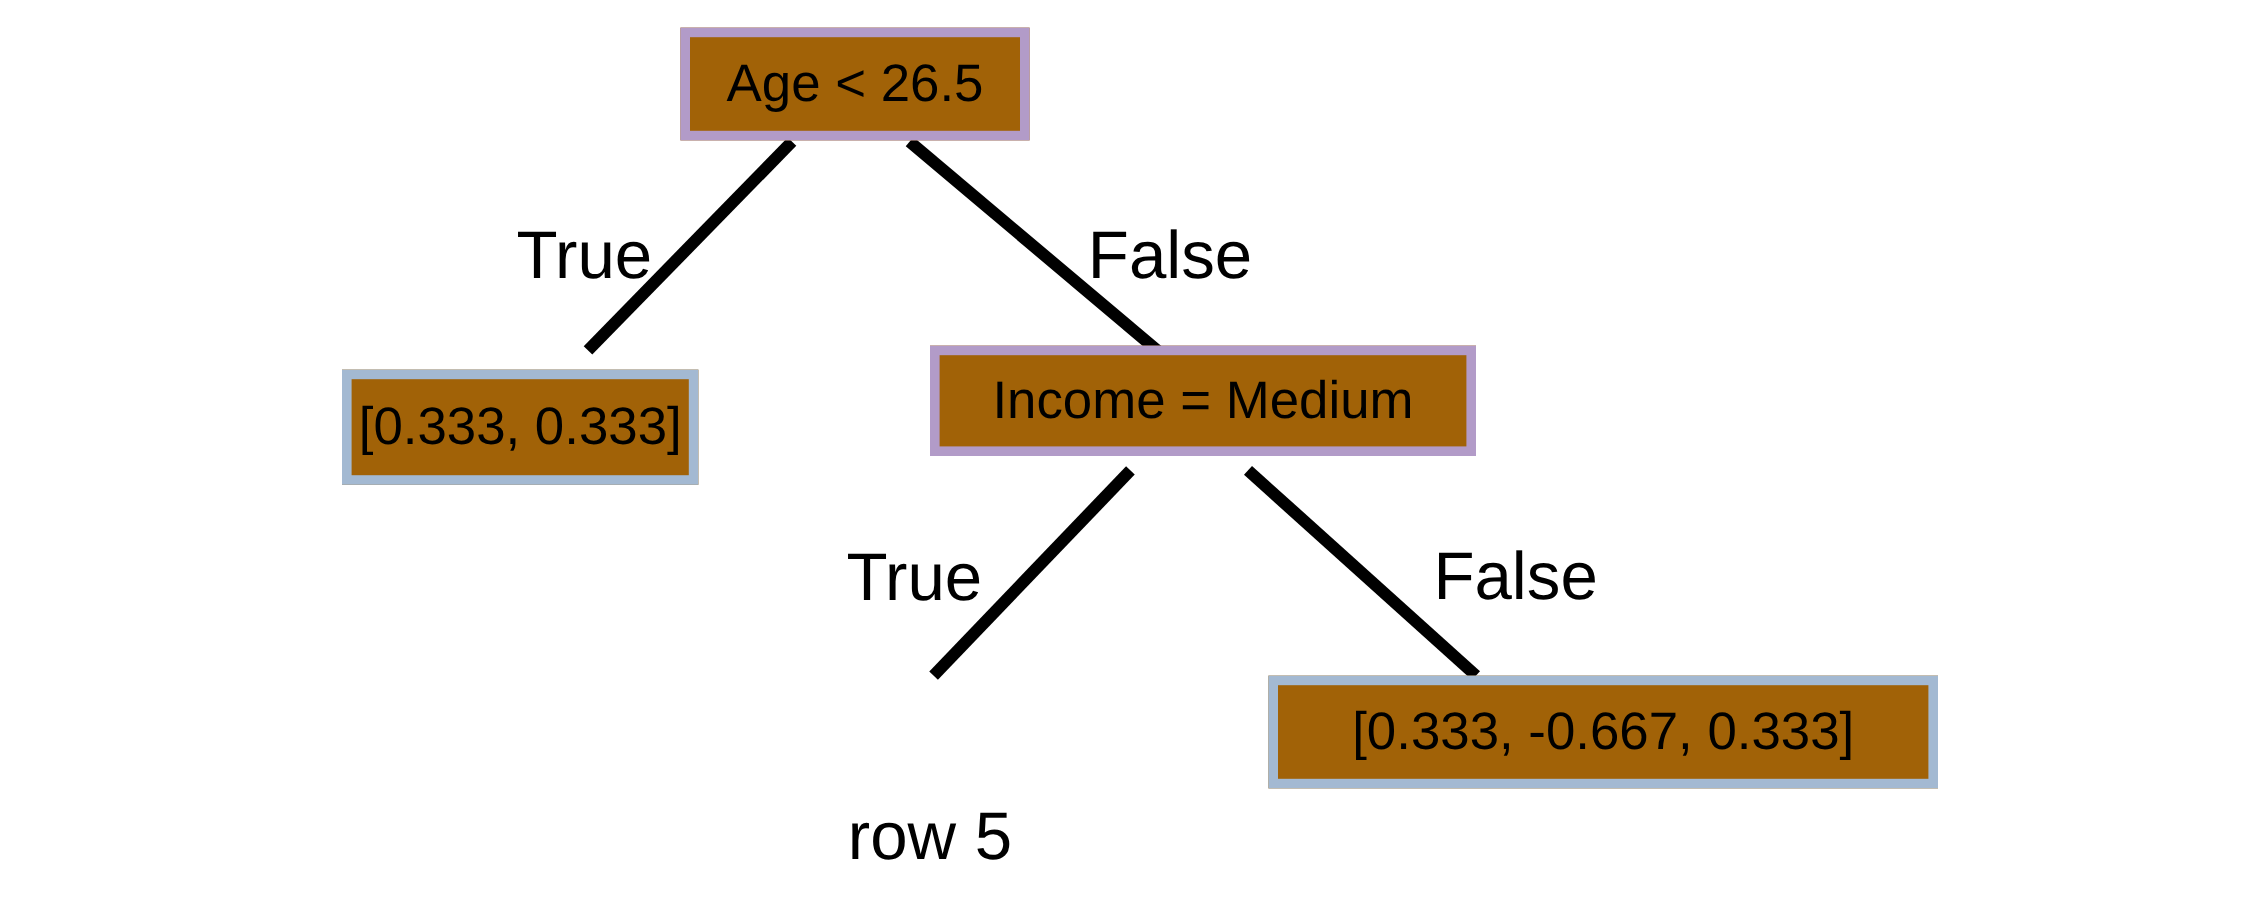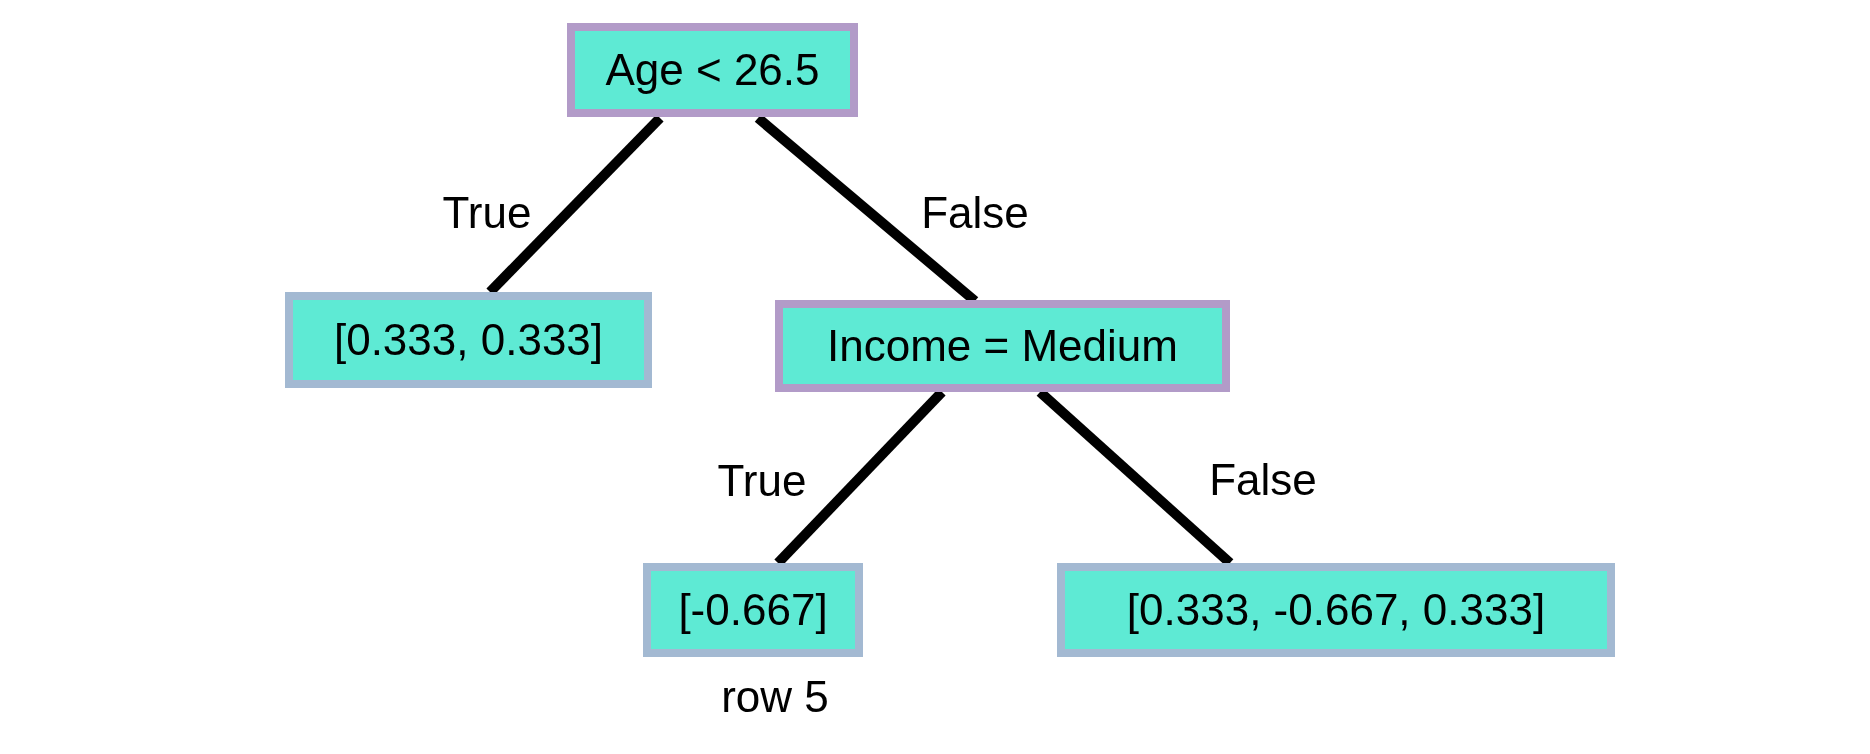--- a/index.html
+++ b/index.html
@@ -27,42 +27,42 @@
     stroke: var(--edge-color, #000000);
     stroke-width: 10;
     stroke-linecap: butt;
   }
   .node {
     position: absolute;
     box-sizing: border-box;
     display: flex;
     align-items: center;
     justify-content: center;
-    background: #5eead4;
+    background: #a16207;
     font-size: 44px;
     line-height: 1;
     white-space: nowrap;
   }
   .node.decision {
     border: 8px solid var(--decision-border, #b29bc8);
   }
   .node.leaf {
     border: 8px solid var(--leaf-border, #a3b9d2);
   }
   .edge-label, .caption {
     position: absolute;
     transform: translate(-50%, -50%);
-    font-size: 44px;
+    font-size: 56px;
     line-height: 1;
     white-space: nowrap;
   }
   
   #node-root        { left: 567px;  top: 23px;  width: 291px; height: 94px; }
-  #node-left-leaf   { left: 285px;  top: 292px; width: 367px; height: 96px; }
-  #node-income      { left: 775px;  top: 300px; width: 455px; height: 92px; }
+  #node-left-leaf   { left: 285px;  top: 308px; width: 297px; height: 96px; }
+  #node-income      { left: 775px;  top: 288px; width: 455px; height: 92px; }
   #node-true-leaf   { left: 643px;  top: 563px; width: 220px; height: 94px; }
   #node-false-leaf  { left: 1057px; top: 563px; width: 558px; height: 94px; }
   
   #label-root-true    { left: 487px;  top: 213px; }
   #label-root-false   { left: 975px;  top: 213px; }
   #label-income-true  { left: 762px;  top: 481px; }
   #label-income-false { left: 1263px; top: 480px; }
   
   #caption-left-leaf  { left: 468px;  top: 421px; }
   #caption-true-leaf  { left: 755px;  top: 697px; margin-left: 20px; }
@@ -88,20 +88,19 @@
 
   <div class="node leaf" id="node-left-leaf">[0.333, 0.333]</div>
 
 
   <div class="node decision" id="node-income">Income = Medium</div>
 
   <div class="edge-label" id="label-income-true">True</div>
 
   <div class="edge-label" id="label-income-false">False</div>
 
-  <div class="node leaf" id="node-true-leaf">[-0.667]</div>
 
   <div class="caption" id="caption-true-leaf">row 5</div>
 
   <div class="node leaf" id="node-false-leaf">[0.333, -0.667, 0.333]</div>
 
 
 </div>
 
 </body></html>

